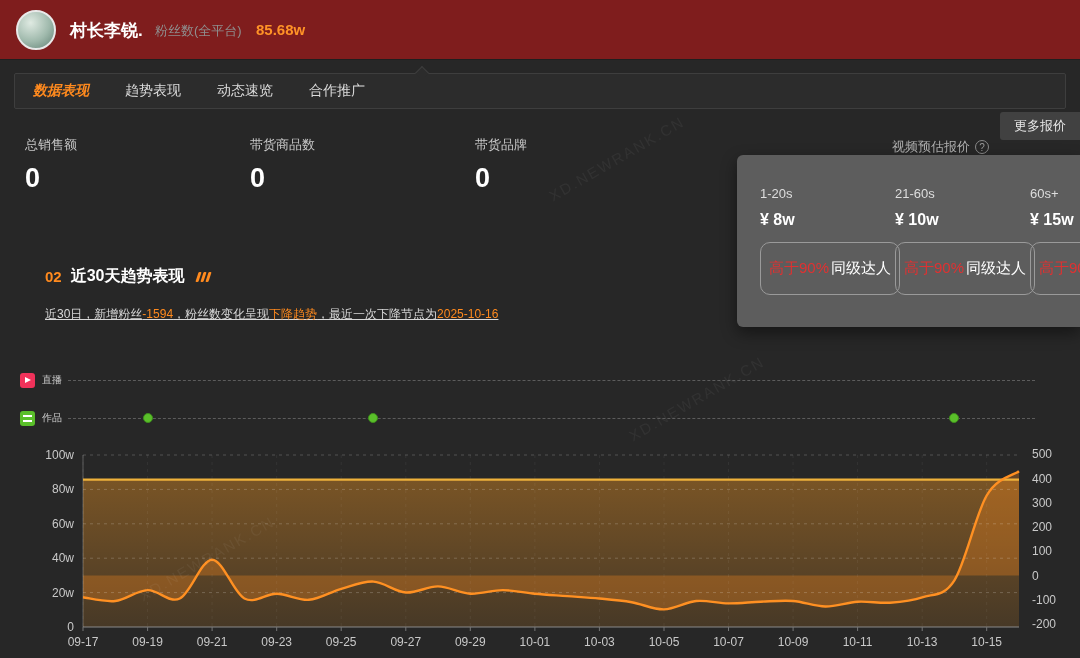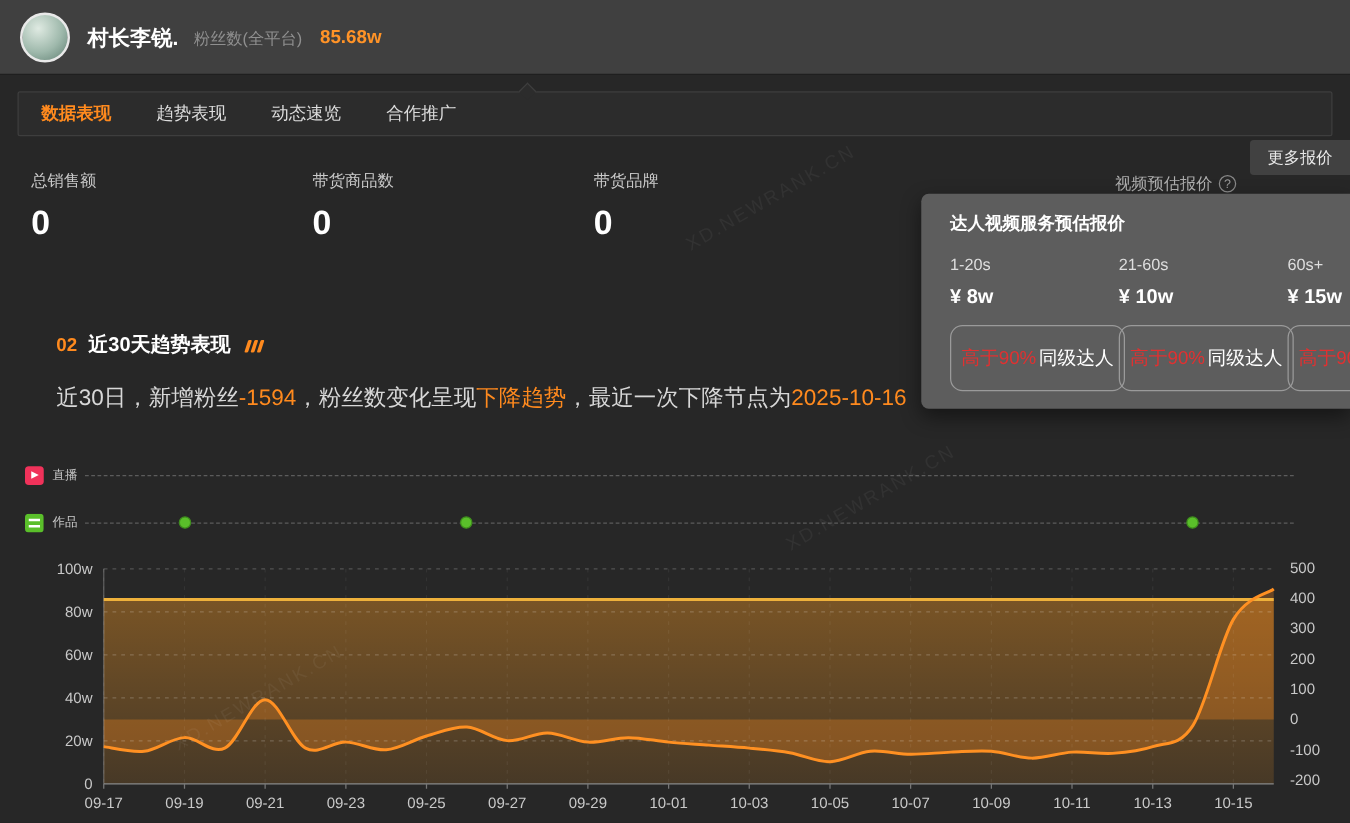--- a/index.html
+++ b/index.html
@@ -1,40 +1,40 @@
 <!DOCTYPE html>
 <html><head>
 <meta charset="utf-8">
 <style>
   * { margin:0; padding:0; box-sizing:border-box; }
   html,body { width:1080px; height:658px; background:#272727; overflow:hidden;
     font-family:"Liberation Sans","DejaVu Sans",sans-serif; }
   #page { position:relative; width:1080px; height:658px; background:#272727; }
 
   
-  .topbar { position:absolute; left:0; top:0; width:1080px; height:60px; background:#404040;
+  .topbar { position:absolute; left:0; top:0; width:1080px; height:60px; background:#7f1d1d;
     border-bottom:1px solid #1f1f1f; }
   .avatar { position:absolute; left:16px; top:10px; width:40px; height:40px; border-radius:50%;
     border:2px solid #e9e9e9; background:radial-gradient(circle at 35% 30%,#dfeae2 0%,#9fb9ac 55%,#5f7f72 100%); }
   .acc-name { position:absolute; left:70px; top:19px; font-size:17px; font-weight:bold; color:#fff; }
   .fans-label { position:absolute; left:155px; top:22px; font-size:13px; color:#8f8f8f; }
   .fans-value { position:absolute; left:256px; top:21px; font-size:15px; font-weight:bold; color:#ff9327; }
   .toptabs { position:absolute; left:474px; top:0; height:60px; display:flex; align-items:center; gap:30px; }
   .tab-btn { background:#ff8200; color:#fff; font-size:16px; font-weight:bold;
     padding:10px 20px; border:none; border-radius:2px; cursor:pointer; }
   .toptab { font-size:15px; color:#f0f0f0; font-weight:bold; white-space:nowrap; cursor:pointer; }
   .vip { color:#ff9327; font-style:italic; font-weight:bold; font-size:11px; position:relative; top:-1px; }
 
   
   .subnav { position:absolute; left:14px; top:73px; width:1052px; height:36px; background:#2c2c2c;
     border:1px solid #3e3e3e; border-radius:2px; display:flex; align-items:center; gap:36px; padding-left:18px; }
   .subnav .caret { position:absolute; top:-6px; left:402px; width:10px; height:10px; background:#2c2c2c;
     border-left:1px solid #3e3e3e; border-top:1px solid #3e3e3e; transform:rotate(45deg); }
   .subnav-item { font-size:14px; color:#dcdcdc; cursor:pointer; }
-  .subnav-item.active { color:#ff8a1e; font-weight:bold; }
+  .subnav-item.active { color:#ff8a1e; font-weight:bold;font-style:italic; }
 
   
   .stat { position:absolute; top:136px; }
   .stat .s-label { font-size:13px; color:#c8c8c8; }
   .stat .s-value { font-size:27px; font-weight:bold; color:#fff; margin-top:9px; }
   .stat .s-badge { font-size:11px; color:#e03131; margin-top:8px; white-space:nowrap; }
   .quote-label { position:absolute; left:892px; top:138px; font-size:13px; color:#b0b0b0;
     display:flex; align-items:center; gap:5px; }
   .q-help { display:inline-flex; width:14px; height:14px; border:1px solid #8a8a8a; border-radius:50%;
     color:#9a9a9a; font-size:10px; align-items:center; justify-content:center; cursor:pointer; }
@@ -53,21 +53,21 @@
     padding:16px 8px; font-size:15px; white-space:nowrap; }
   .tt-badge .b-red { color:#e03131; } .tt-badge .b-white { color:#fff; }
   .tt-note { font-size:11px; color:#d03030; margin-top:15px; }
 
   
   .sec-head { position:absolute; left:45px; top:266px; display:flex; align-items:center; gap:9px; }
   .sec-idx { color:#ff8a1e; font-size:15px; font-weight:bold; }
   .sec-title { color:#fff; font-size:16px; font-weight:bold; }
   .sec-deco { display:flex; gap:2px; margin-left:4px; }
   .sec-deco i { width:3px; height:10px; background:#ff8a1e; transform:skewX(-18deg); border-radius:1px; }
-  .summary { position:absolute; left:45px; top:306px; font-size:18px; color:#d8d8d8; }
+  .summary { position:absolute; left:45px; top:306px; font-size:12px; color:#d8d8d8;text-decoration:underline; }
   .summary .hl { color:#ff8a1e; }
 
   
   .lrow { position:absolute; left:0; width:1080px; height:16px; }
   .licon { position:absolute; left:20px; top:1px; width:15px; height:15px; border-radius:3px; }
   .licon.live { background:#f0325a; }
   .licon.live::after { content:""; position:absolute; left:5px; top:4px;
     border-left:6px solid #fff; border-top:3.5px solid transparent; border-bottom:3.5px solid transparent; }
   .licon.works { background:
     linear-gradient(#fff,#fff) 3px 4px/9px 2px no-repeat,
@@ -118,21 +118,20 @@
     <div class="s-value">0</div>
   </div>
 
   <div class="quote-label">
     <span>视频预估报价</span>
     <span class="q-help">?</span>
   </div>
   <button class="more-btn">更多报价</button>
 
   <div class="tooltip">
-    <div class="tt-title">达人视频服务预估报价</div>
     <div class="tt-cols">
       <div>
         <div class="tt-dur">1-20s</div>
         <div class="tt-price">¥ 8w</div>
         <div class="tt-badge">
             <span class="b-red">高于90%</span>
             <span class="b-white">同级达人</span>
           </div>
       </div>
       <div>

